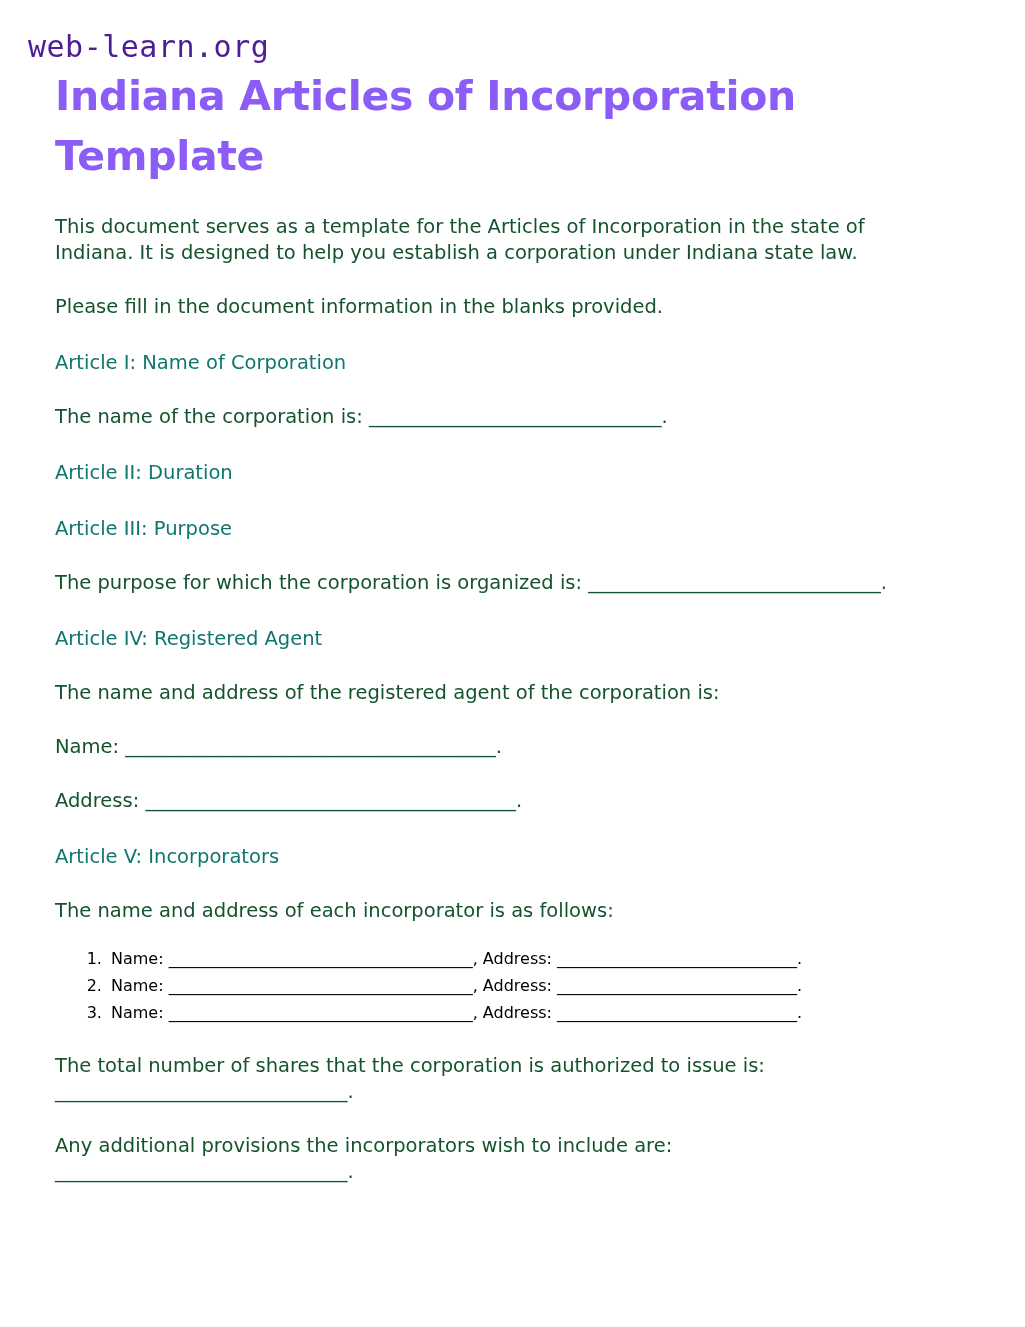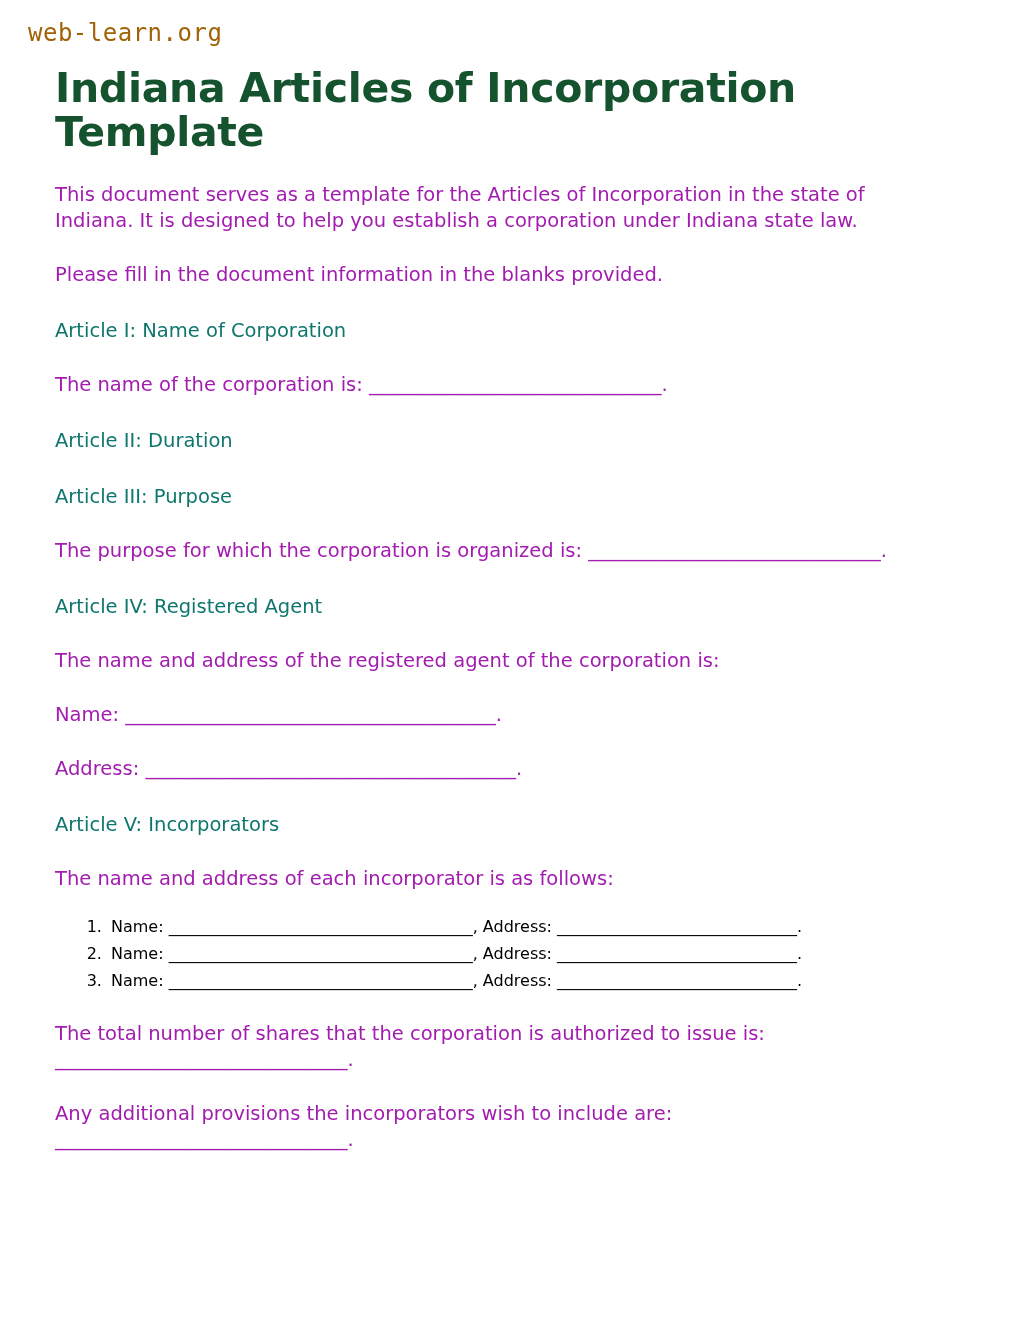--- a/index.html
+++ b/index.html
@@ -18,47 +18,47 @@
     position: relative;
     width: 1025px;
     min-height: 1327px;
     box-sizing: border-box;
     padding: 0;
     overflow: hidden;
   }
   .site-logo {
     position: absolute;
     left: 28px;
-    top: 16px;
+    top: 30px;
     font-family: "DejaVu Sans Mono", "Liberation Mono", monospace;
-    font-size: 24px;
+    font-size: 30px;
     line-height: 34px;
     letter-spacing: 0.5px;
-    color: #a16207;
+    color: #4c1d95;
     white-space: nowrap;
   }
   .content {
     padding: 66px 60px 0 55px;
   }
   h1.doc-title {
     font-family: "DejaVu Sans", "Liberation Sans", sans-serif;
     font-size: 41px;
-    line-height: 44px;
+    line-height: 60px;
     font-weight: bold;
     letter-spacing: -0.3px;
     margin: 0 0 0 0;
     max-width: 800px;
-    color: #14532d;
+    color: #8b5cf6;
   }
   p.body-text {
     font-size: 19.5px;
     line-height: 26px;
     margin: 28px 0 0 0;
     max-width: 880px;
-    color: #a21caf;
+    color: #14532d;
   }
   h3.article-heading {
     font-size: 19.5px;
     line-height: 26px;
     font-weight: normal;
     margin: 30px 0 0 0;
     color: #0f766e;
   }
   ol.incorporators {
     margin: 22px 0 0 0;

